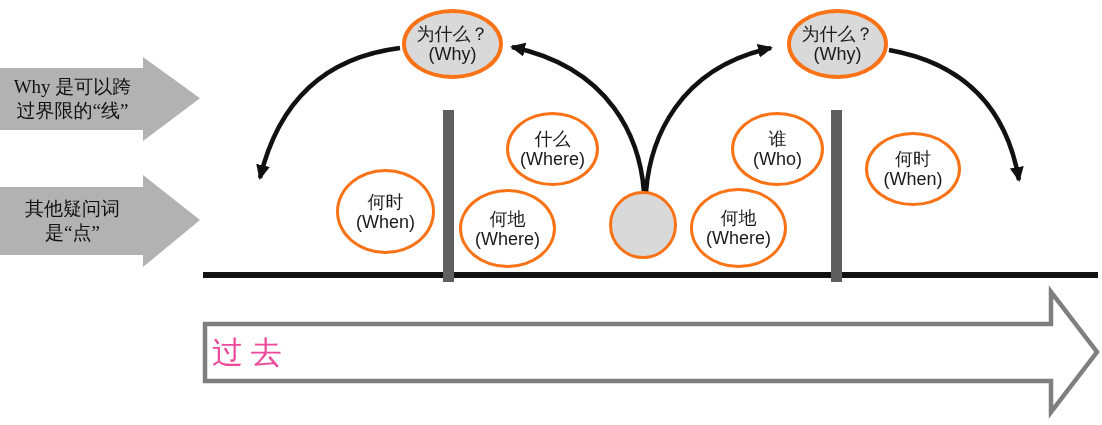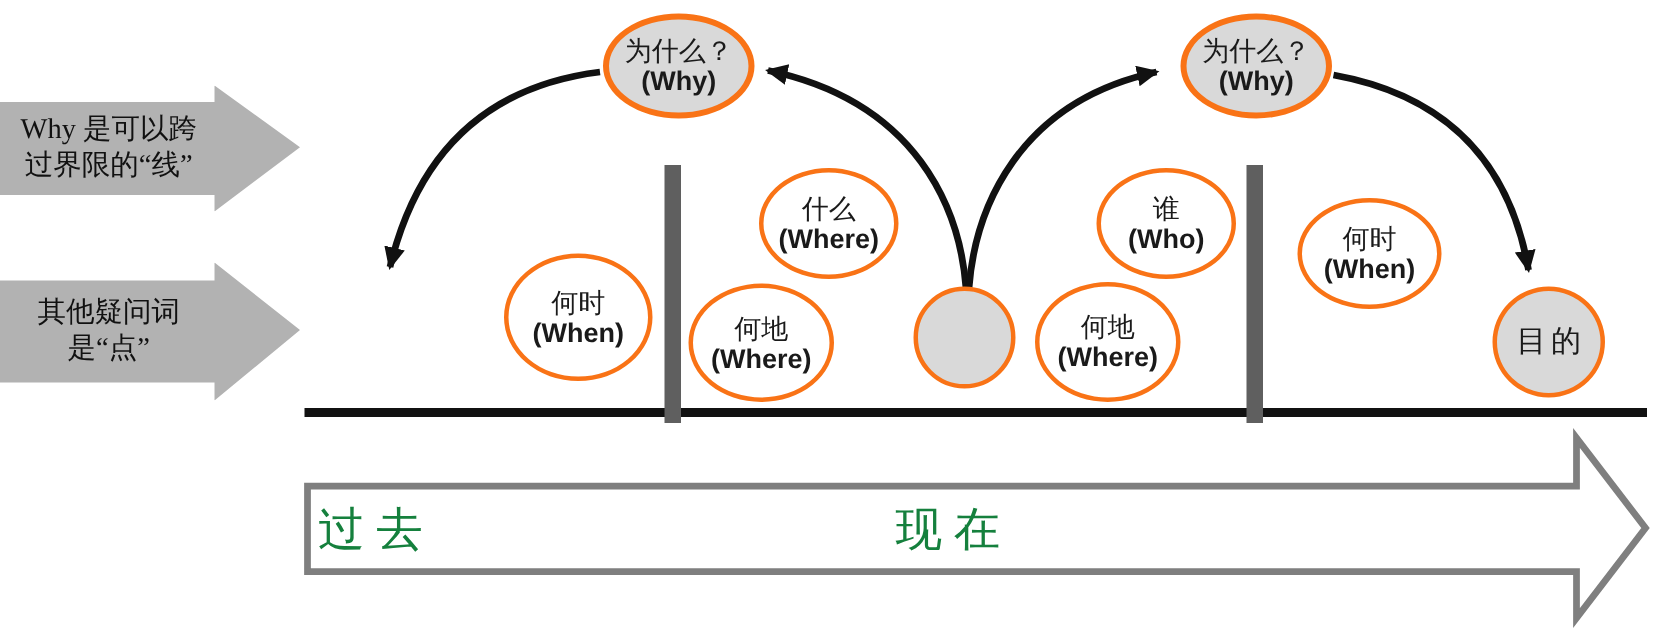--- a/index.html
+++ b/index.html
@@ -47,28 +47,28 @@
     position:absolute;box-sizing:border-box;
     border:3px solid #f97316;border-radius:50%;
     background:var(--bubble-white,#fff);
     display:flex;flex-direction:column;align-items:center;justify-content:center;
     text-align:center;color:#1a1a1a;
     font-size:18px;line-height:20px;white-space:nowrap;
   }
   .bubble.gray{background:var(--bubble-gray,#d9d9d9);}
   .bubble.thick{border-width:4px;}
   .bubble .zh{font-family:"Liberation Serif",serif;}
-  .bubble .en{font-family:"Liberation Sans",sans-serif;font-weight:bold;}
+  .bubble .en{font-family:"Liberation Sans",sans-serif;}
   .bubble.single .zh{font-size:20px;letter-spacing:3px;text-indent:3px;}
 
   
   .tl-label{
     position:absolute;top:336px;
     font-family:"Liberation Serif",serif;
-    font-size:31px;line-height:34px;color:#15803d;white-space:nowrap;
+    font-size:31px;line-height:34px;color:#ec4899;white-space:nowrap;
   }
 </style>
 </head>
 <body>
 
 <div class="stage">
 
   <div class="label-arrow" id="label2">
     <div class="la-text">
       <span>其他疑问词</span>
@@ -139,20 +139,16 @@
   <div class="bubble" style="left:731px;top:112px;width:93px;height:74px;">
     <span class="zh">谁</span>
     <span class="en">(Who)</span>
   </div>
 
   <div class="bubble" style="left:865px;top:132px;width:96px;height:74px;">
     <span class="zh">何时</span>
     <span class="en">(When)</span>
   </div>
 
-  <div class="bubble gray single" style="left:995px;top:191px;width:75px;height:74px;">
-    <span class="zh">目的</span>
-  </div>
 
   <span class="tl-label" style="left:212px;">过 去</span>
-  <span class="tl-label" style="left:597px;">现 在</span>
 
 </div>
 
 </body></html>

